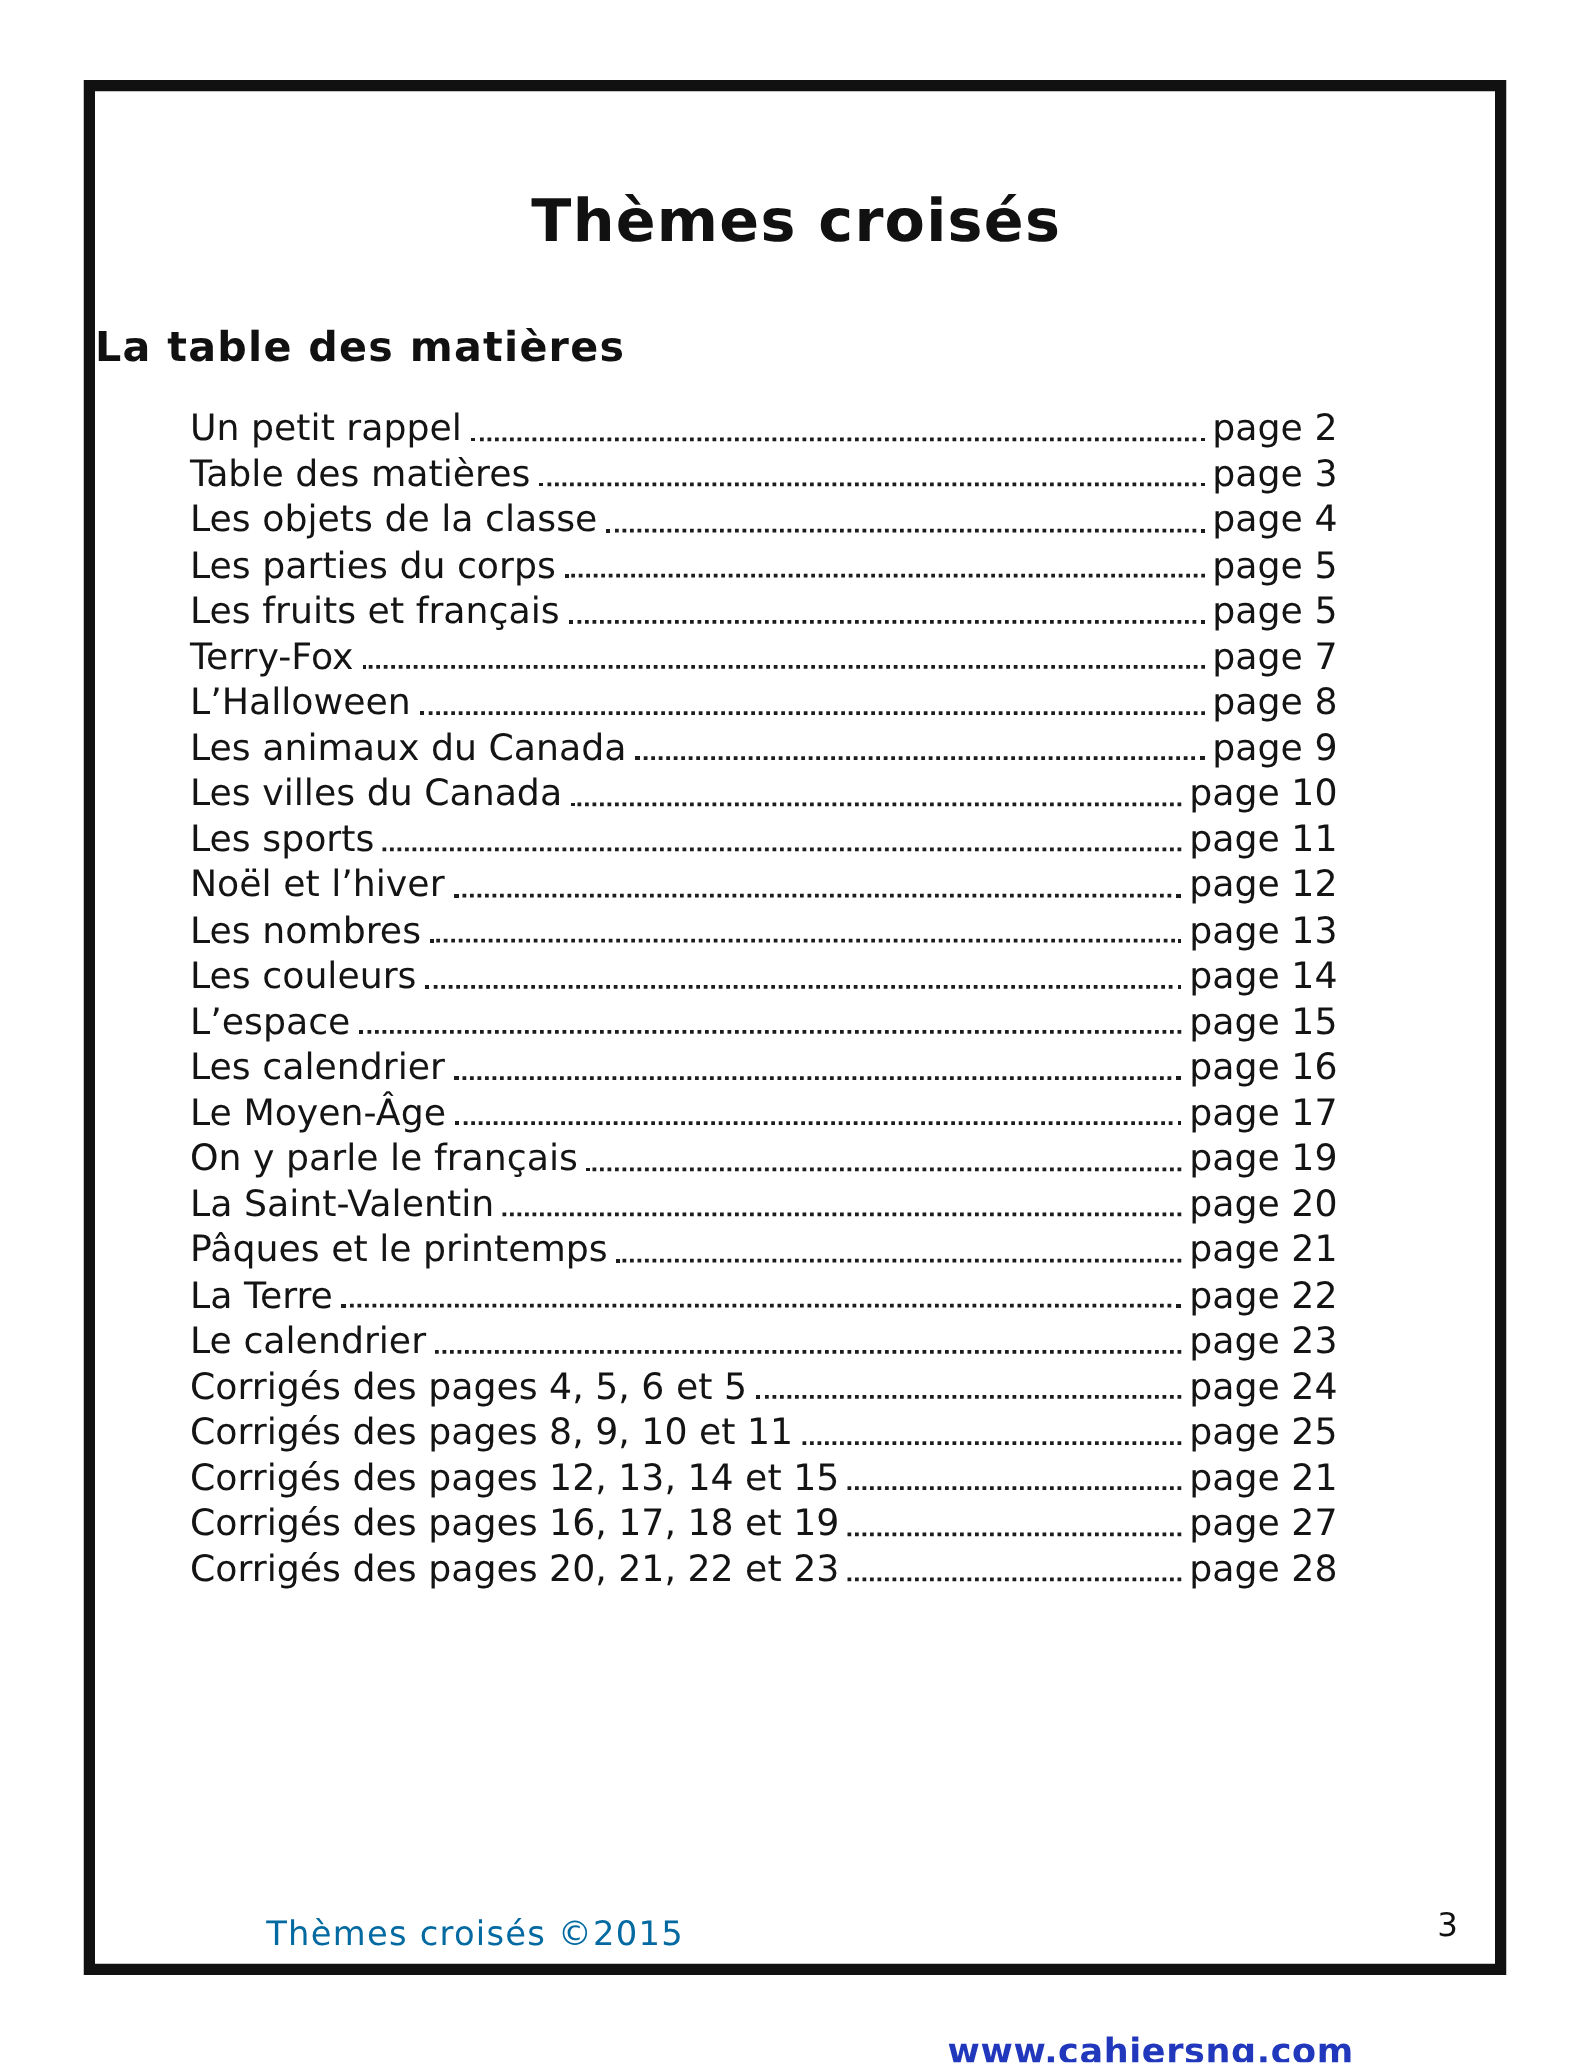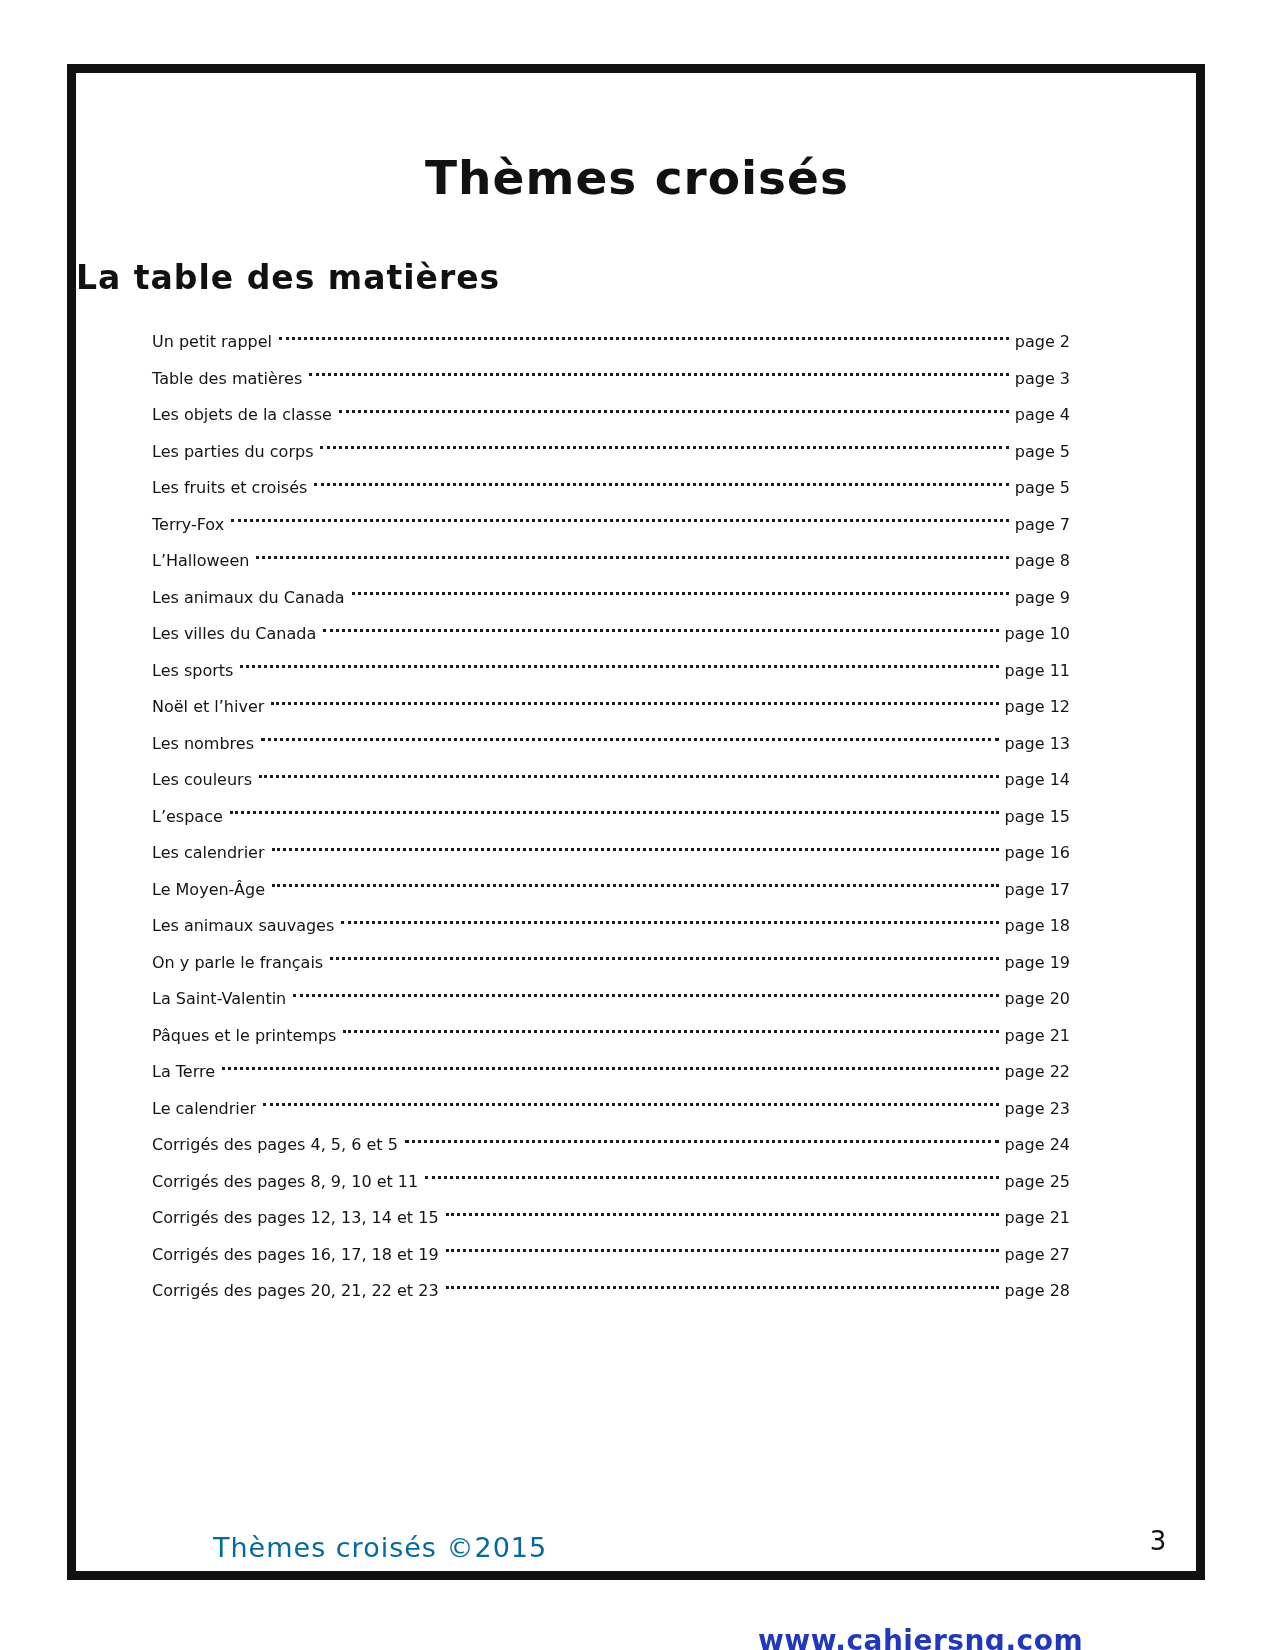--- a/index.html
+++ b/index.html
@@ -49,23 +49,22 @@
   .toc {
     position: absolute;
     left: 152px;
     top: 324px;
     width: 918px;
   }
   .toc-row {
     display: flex;
     height: 36.5px;
     line-height: 36.5px;
-    font-size: 16px;
+    font-size: 29px;
     white-space: nowrap;
-    align-items: center;
   }
   .toc-label { flex: 0 0 auto; }
   .leader {
     flex: 1 1 auto;
     margin: 0 6px 8px 7px;
     border-bottom: 3px dotted #1c1c1c;
   }
   .toc-page { flex: 0 0 auto; }
   .footer-copyright {
     position: absolute;
@@ -123,21 +122,21 @@
       <span class="toc-page">page 4</span>
     </div>
 
     <div class="toc-row">
       <span class="toc-label">Les parties du corps</span>
       <span class="leader"></span>
       <span class="toc-page">page 5</span>
     </div>
 
     <div class="toc-row">
-      <span class="toc-label">Les fruits et croisés</span>
+      <span class="toc-label">Les fruits et français</span>
       <span class="leader"></span>
       <span class="toc-page">page 5</span>
     </div>
 
     <div class="toc-row">
       <span class="toc-label">Terry-Fox</span>
       <span class="leader"></span>
       <span class="toc-page">page 7</span>
     </div>
 
@@ -194,25 +193,20 @@
       <span class="leader"></span>
       <span class="toc-page">page 16</span>
     </div>
 
     <div class="toc-row">
       <span class="toc-label">Le Moyen-Âge</span>
       <span class="leader"></span>
       <span class="toc-page">page 17</span>
     </div>
 
-    <div class="toc-row">
-      <span class="toc-label">Les animaux sauvages</span>
-      <span class="leader"></span>
-      <span class="toc-page">page 18</span>
-    </div>
 
     <div class="toc-row">
       <span class="toc-label">On y parle le français</span>
       <span class="leader"></span>
       <span class="toc-page">page 19</span>
     </div>
 
     <div class="toc-row">
       <span class="toc-label">La Saint-Valentin</span>
       <span class="leader"></span>

